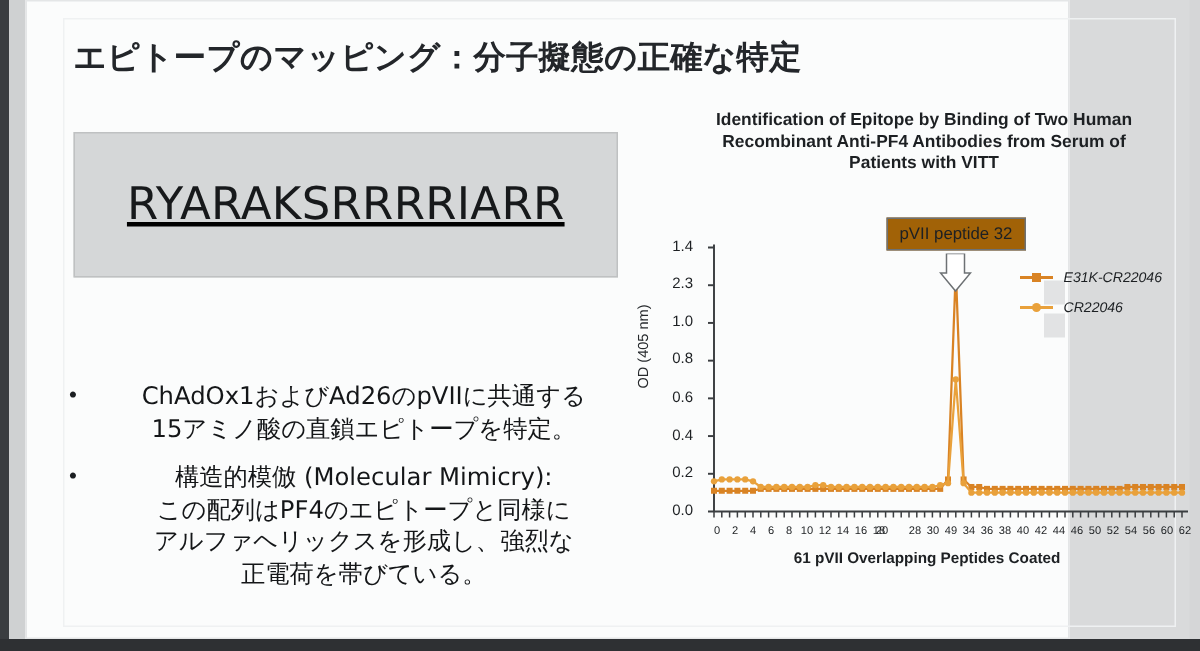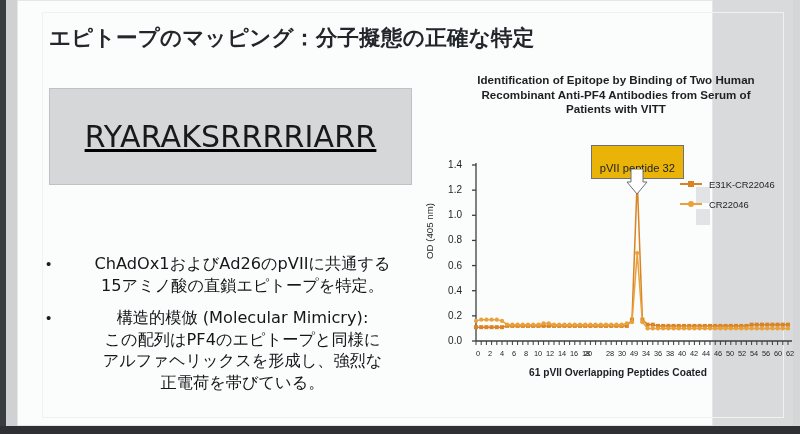--- a/index.html
+++ b/index.html
@@ -78,29 +78,29 @@
   #ytick-holder{position:absolute;left:4px;top:0;width:28px;height:190px;}
 
   #xtick-holder{position:absolute;left:46px;top:190px;width:312px;height:24px;}
   .xtick-lab{
     position:absolute;font-size:7.4px;color:#1d2023;transform:translateX(-50%);
     top:8px;white-space:nowrap;
   }
 
   #callout{
     position:absolute;left:118px;top:-6px;
-    padding:16px 8px 4px 8px;background:#eab308;border:1px solid #6d7174;
+    padding:4px 8px 4px 8px;background:#a16207;border:1px solid #6d7174;
     font-size:11.2px;color:#1d2023;white-space:nowrap;z-index:5;
   }
   #callout-arrow{
     position:absolute;left:173px;top:18px;width:22px;height:26px;z-index:5;
   }
 
   #legend{position:absolute;left:250px;top:28px;}
-  .leg-row{display:flex;margin-bottom:9px;}
+  .leg-row{display:flex;align-items:center;margin-bottom:9px;font-style:italic;}
   .leg-mark{flex:0 0 auto;width:22px;height:10px;position:relative;margin-right:7px;}
   .leg-line{position:absolute;left:0;top:4px;width:22px;height:2px;}
   .leg-sq{position:absolute;left:8px;top:2px;width:6px;height:6px;}
   .leg-ci{position:absolute;left:8px;top:2px;width:6px;height:6px;border-radius:50%;}
   .leg-lab{font-size:9.4px;color:#1d2023;white-space:nowrap;}
 
   svg{display:block;}
   
   .edge-chip{position:absolute;right:2px;width:14px;height:16px;background:#e2e3e4;}
 </style>
@@ -156,21 +156,21 @@
       </svg>
 
       <div id="ylabel">OD (405 nm)</div>
       <div id="ytick-holder">
           <div class="ytick-lab" style="top: 190px;">0.0</div>
           <div class="ytick-lab" style="top: 164.857px;">0.2</div>
           <div class="ytick-lab" style="top: 139.714px;">0.4</div>
           <div class="ytick-lab" style="top: 114.571px;">0.6</div>
           <div class="ytick-lab" style="top: 89.4286px;">0.8</div>
           <div class="ytick-lab" style="top: 64.2857px;">1.0</div>
-          <div class="ytick-lab" style="top: 39.1429px;">1.2</div>
+          <div class="ytick-lab" style="top: 39.1429px;">2.3</div>
           <div class="ytick-lab" style="top: 14px;">1.4</div>
         </div>
       <div id="xtick-holder">
           <div class="xtick-lab" style="left: 2px;">0</div>
           <div class="xtick-lab" style="left: 14px;">2</div>
           <div class="xtick-lab" style="left: 26px;">4</div>
           <div class="xtick-lab" style="left: 38px;">6</div>
           <div class="xtick-lab" style="left: 50px;">8</div>
           <div class="xtick-lab" style="left: 62px;">10</div>
           <div class="xtick-lab" style="left: 74px;">12</div>

